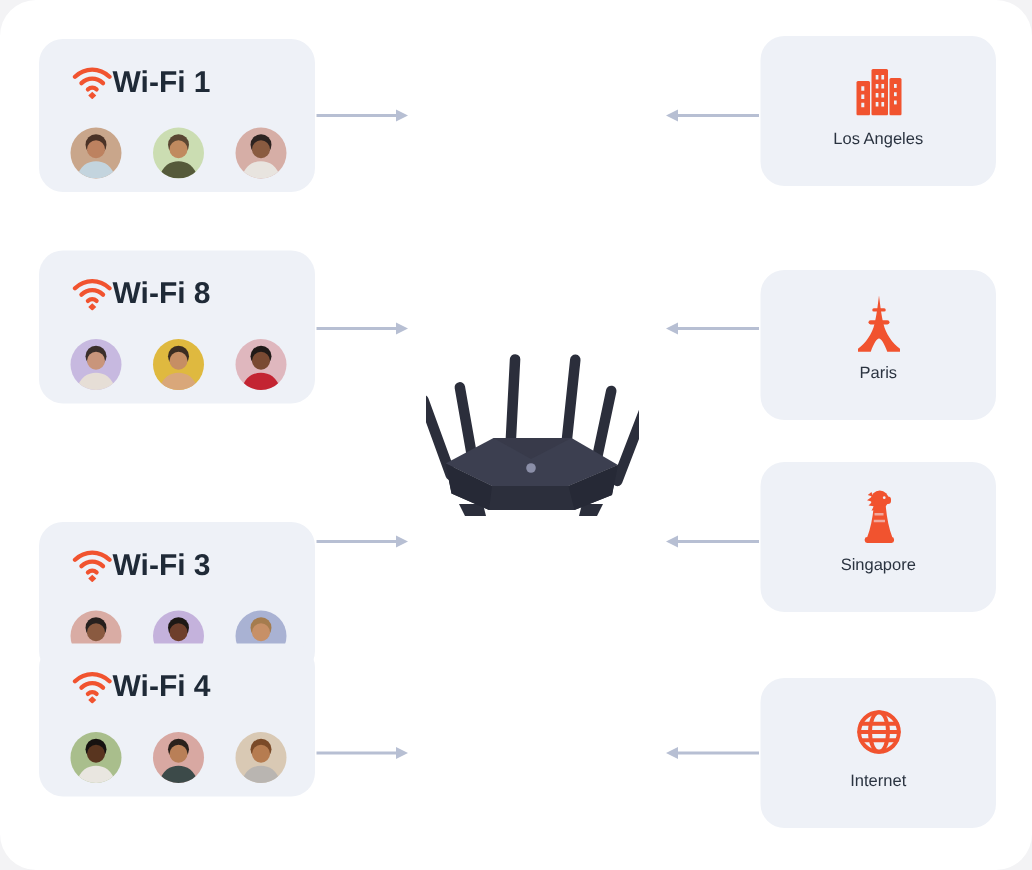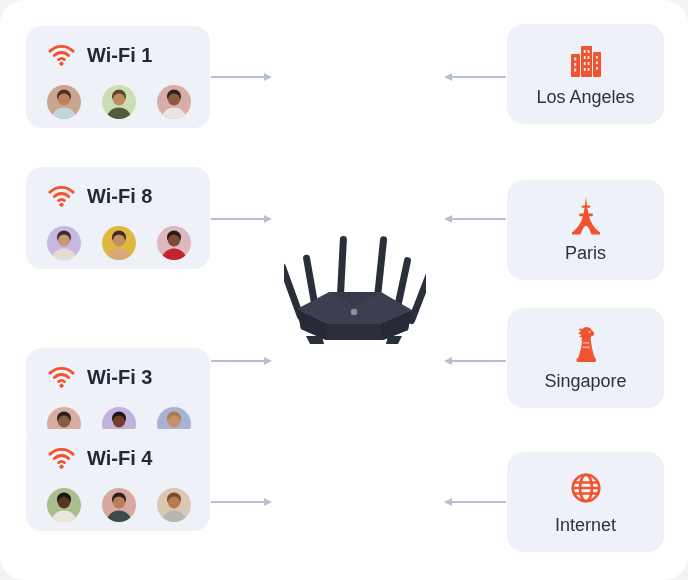--- a/index.html
+++ b/index.html
@@ -18,21 +18,21 @@
   .net-card {
     position: absolute; left: 26px; width: 184px; height: 102px;
     background: var(--card-background, #eef1f7);
     border-radius: 16px;
   }
   .net-card.r1 { top: 26px; }
   .net-card.r2 { top: 167px; }
   .net-card.r3 { top: 312px; margin-top: 36px; }
   .net-card.r4 { top: 429px; }
   .net-head {
-    display: flex; align-items: center; gap: 12px;
+    display: flex; align-items: center; 
     padding: 17px 4px 0 22px;
     text-align: center;
   }
   .net-head svg { display: block; }
   .net-title {
     font-size: 20px; font-weight: bold;
     color: var(--title-color, #1f2a37);
     line-height: 1;
   }
   .avatars {
@@ -53,21 +53,21 @@
   }
   .dest-card.r1 { top: 24px; }
   .dest-card.r2 { top: 180px; }
   .dest-card.r3 { top: 308px; }
   .dest-card.r4 { top: 452px; }
   .dest-icon {
     height: 40px; margin-top: 16px;
     display: flex; align-items: center; justify-content: center;
   }
   .dest-label {
-    margin-top: 7px; font-size: 18px;
+    margin-top: 7px; font-size: 11px;
     color: var(--label-color, #2a3340);
   }
 
   
   .arrow {
     position: absolute; height: 2px;
     background: var(--arrow-color, #b7bfd3);
   }
   .arrow.to-right { left: 211px; width: 54px; }
   .arrow.to-left  { left: 451px; width: 55px; }

